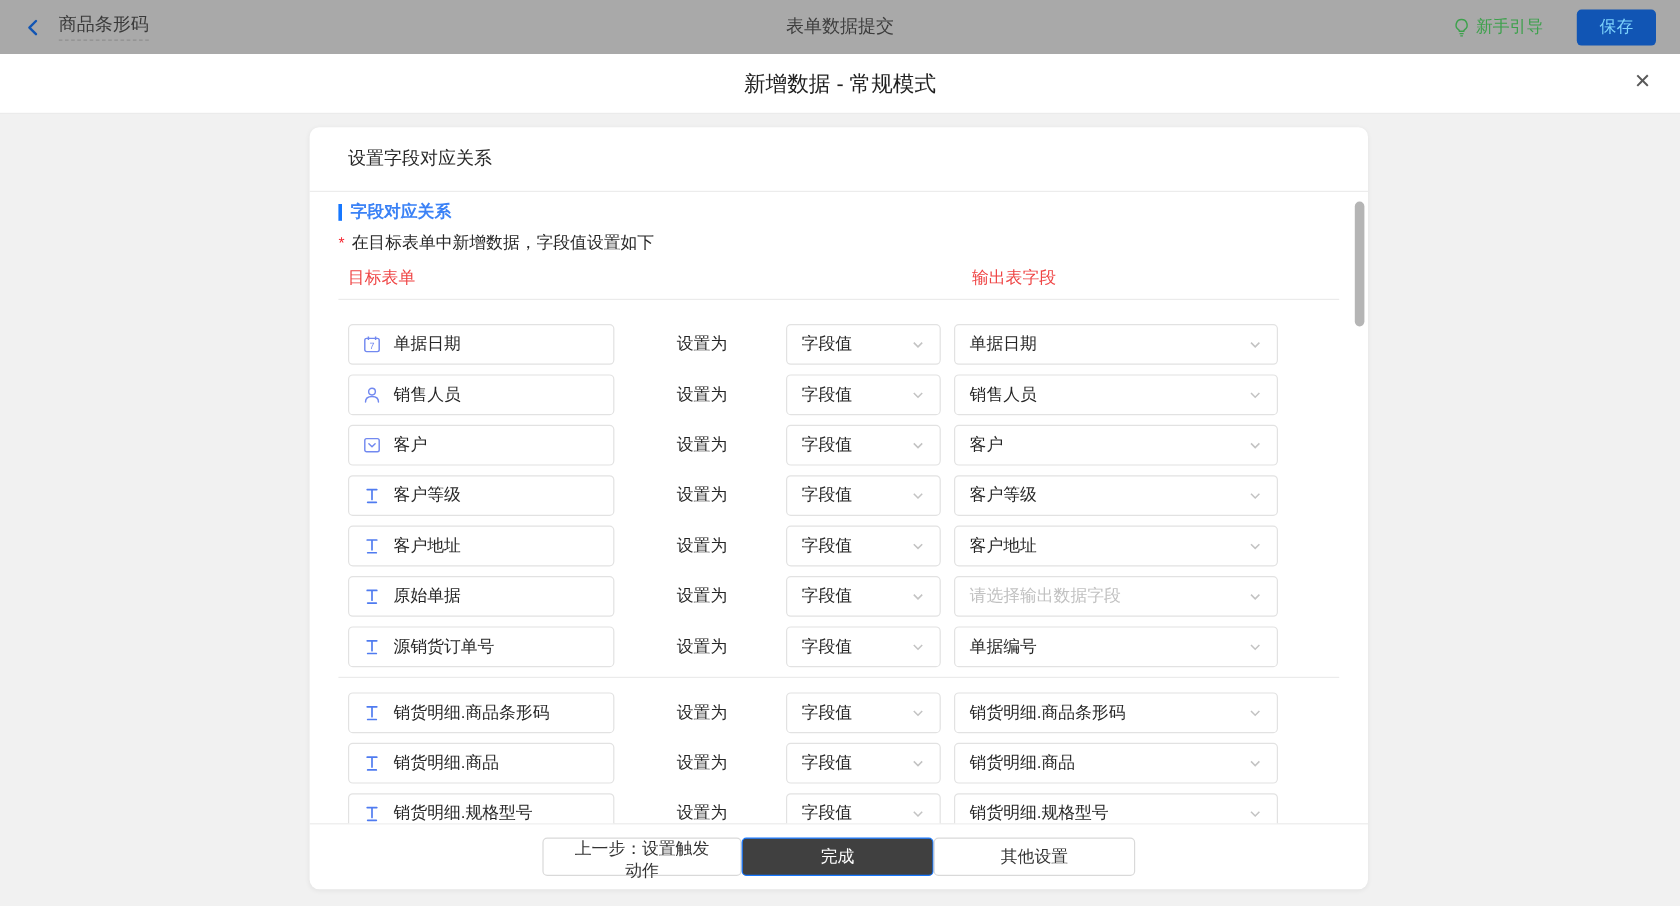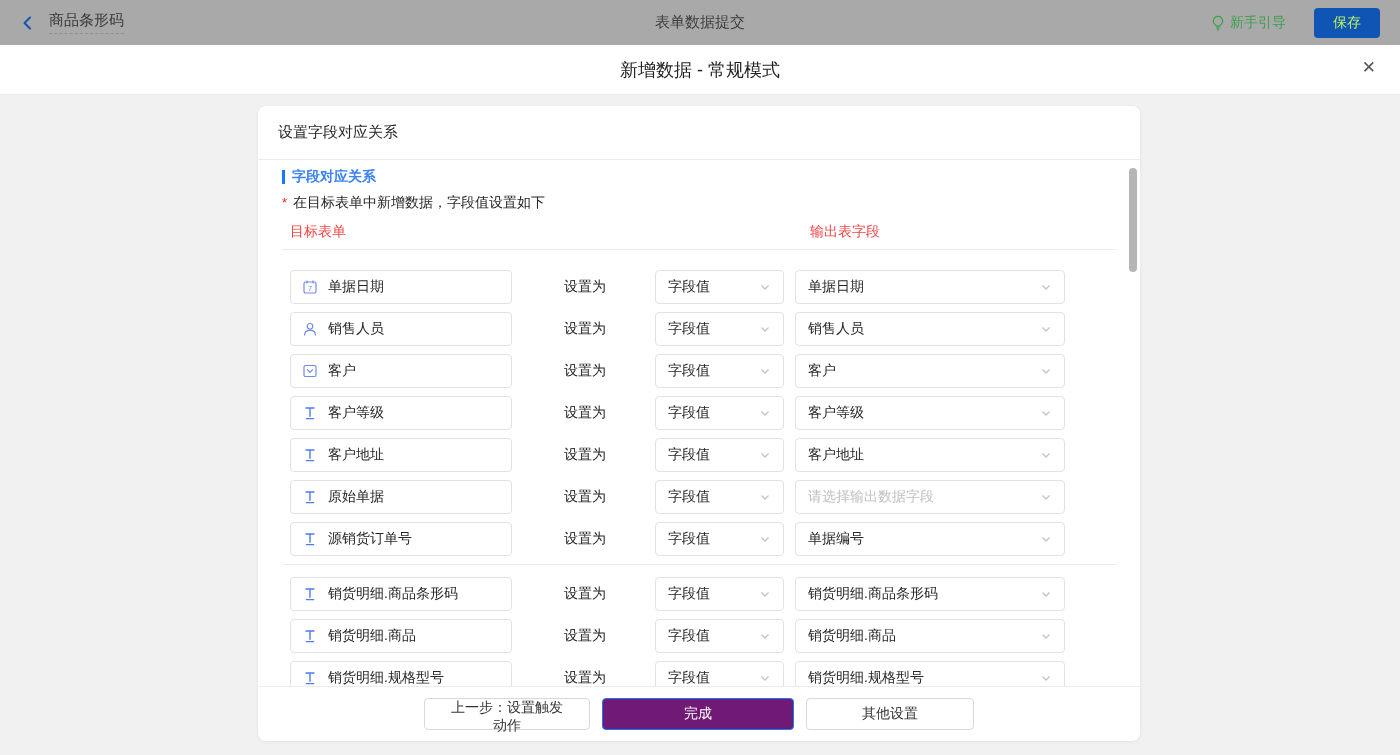--- a/index.html
+++ b/index.html
@@ -18,21 +18,21 @@
     border-bottom: 1px dashed #8f8f8f; padding-bottom: 3px; cursor: pointer;
   }
   .topbar-title {
     position: absolute; left: 0; right: 0; text-align: center;
     font-size: 15px; color: #3d3d3d;
   }
   .topbar-right { margin-left: auto; display: flex; align-items: center; z-index: 2; }
   .guide { display: flex; align-items: center; gap: 5px; cursor: pointer; }
   .guide-label { font-size: 14px; color: #3da14c; }
   .save-btn {
-    margin-left: 28px; background: #1155b4; color: #bef264; border: none;
+    margin-left: 28px; background: #1155b4; color: #7dd3fc; border: none;
     font-size: 14px; padding: 6px 19px; border-radius: 4px; cursor: pointer;
     font-family: inherit;
   }
 
   
   .modal-header {
     position: relative; height: 50px; background: #ffffff;
     border-bottom: 1px solid #ebebeb;
     display: flex; align-items: center; justify-content: center;
   }
@@ -45,30 +45,30 @@
   
   .modal-body { position: relative; height: 660px; background: #f1f1f1; }
   .card {
     position: absolute; left: 258px; top: 11px; width: 882px; height: 635px;
     background: #ffffff; border-radius: 8px;
     box-shadow: 0 1px 4px rgba(0,0,0,0.06);
     display: flex; flex-direction: column;
   }
   .card-header {
     height: 54px; flex: 0 0 54px; border-bottom: 1px solid #ececec;
-    display: flex; align-items: center; padding-left: 20px;
+    display: flex; align-items: center; padding-left: 32px;
     font-size: 15px; color: #262626;
   }
   .card-content {
     position: relative; height: 526px; flex: 0 0 526px;
     overflow: hidden; padding: 0 24px;
   }
   .card-footer {
     flex: 1; border-top: 1px solid #ececec;
-    display: flex; align-items: center; justify-content: center; gap: 12px;
+    display: flex; align-items: center; justify-content: center; 
   }
 
   
   .section-title {
     margin-top: 8px; display: flex; align-items: center;
     font-size: 14px; font-weight: bold; color: #3b82f6;
   }
   .section-bar { width: 3px; height: 14px; background: #1677ff; margin-right: 7px; }
   .hint { margin-top: 6px; font-size: 14px; color: #262626; line-height: 20px; }
   .req { color: #f5222d; margin-right: 6px; font-size: 13px; }
@@ -106,21 +106,21 @@
     background: #b5b5b5; border-radius: 4px; cursor: pointer;
   }
 
   
   .btn {
     height: 32px; border-radius: 4px; font-size: 14px; cursor: pointer;
     background: #fff; border: 1px solid #d9d9d9; color: #333;
     padding: 0 20px; font-family: inherit;
   }
   .btn-prev { width: 166px; }
-  .btn-done { width: 192px; background: #701a75; border: 1px solid #1677ff; color: #fff; }
+  .btn-done { width: 160px; background: #404040; border: 1px solid #1677ff; color: #fff; }
   .btn-other { width: 168px; }
 </style>
 </head>
 <body>
 
 <div class="topbar">
   <div class="topbar-left">
     <span class="back-btn">
       <svg width="16" height="16" viewBox="0 0 16 16">
           <polyline points="10,2.5 4.5,8 10,13.5" fill="none" stroke="#1155b4" stroke-width="2" stroke-linecap="round" stroke-linejoin="round"></polyline>

